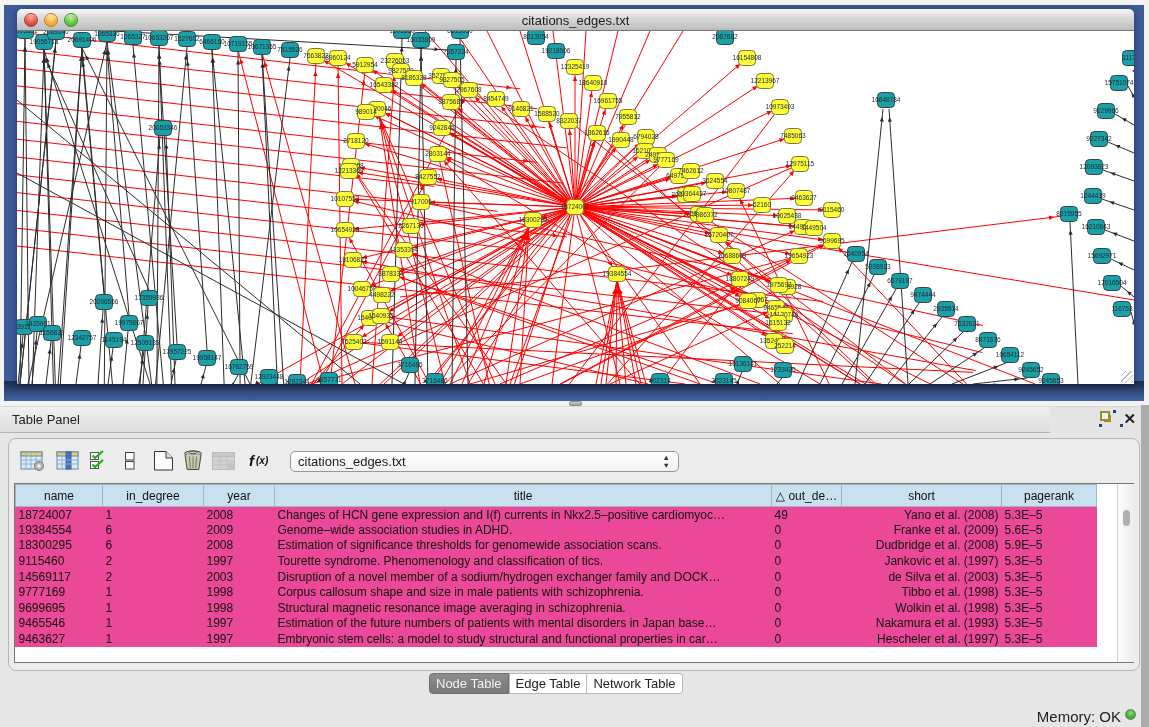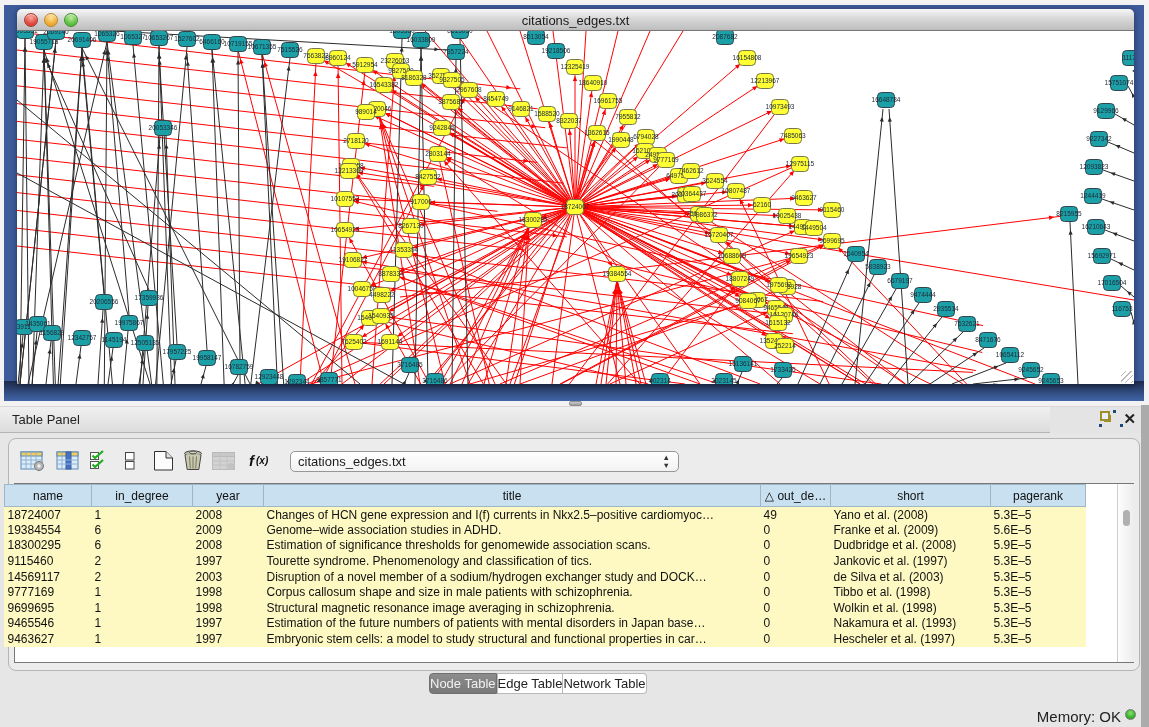--- a/index.html
+++ b/index.html
@@ -20,33 +20,33 @@
 .tp-head .lbl{position:absolute;left:12px;top:5px;font-size:13px;color:#222}
 .tp-body{position:absolute;left:0;top:433px;width:1149px;height:294px;background:#e6e6e6}
 .container{position:absolute;left:8px;top:438px;width:1132px;height:233px;border:1px solid #b5b5b5;border-radius:8px;background:#ececec}
 .floatico{position:absolute;right:38px;top:415px;width:7px;height:7px;border:2px solid #a08f28;background:#e8f0fa}
 .floatico:before{content:"";position:absolute;left:-6px;top:-6px;width:6px;height:6px;border:2px solid #a08f28;background:#e8f0fa}
 .floatico:after{content:"";position:absolute;left:7px;top:-7px;width:3px;height:3px;background:#1d4878;box-shadow:-14px 14px 0 #1d4878,7px 14px 0 #1d4878}
 .closeico{position:absolute;right:13px;top:410px;font-size:15px;font-weight:bold;color:#222}
 .toolbar{position:absolute;left:14px;top:449px;height:26px}
 .combo{position:absolute;left:290px;top:451px;width:389px;height:21px;background:linear-gradient(180deg,#fff,#f2f2f2);border:1px solid #979797;border-radius:5px;font-size:13px;color:#1a1a1a;line-height:19px;padding-left:7px}
 .combo .st{position:absolute;right:8px;top:2px;font-size:7.5px;color:#333;line-height:8px;text-align:center}
-table.tbl{position:absolute;left:4px;top:484px;width:1078px;border-collapse:collapse;table-layout:fixed;font-size:12px;color:#111;background:#fef9c3}
+table.tbl{position:absolute;left:15px;top:484px;width:1078px;border-collapse:collapse;table-layout:fixed;font-size:12px;color:#111;background:#ec4899}
 table.tbl th{background:#c8e0f0;border:1px solid #9fb6c6;font-weight:normal;height:22px;font-size:12px;padding:0}
 table.tbl td{height:15.6px;padding:0 3px;white-space:nowrap;overflow:hidden}
 td.c2,td.c3{}
 table.tbl col.c1{width:87px} table.tbl col.c2{width:101px} table.tbl col.c3{width:71px}
 table.tbl col.c4{width:497px} table.tbl col.c5{width:70px} table.tbl col.c6{width:160px}
 table.tbl col.c7{width:95px}
-td.c6{text-align:left}
+td.c6{text-align:right}
 .tblwrap{position:absolute;left:14px;top:483px;width:1120px;height:180px;background:#fff;border:1px solid #777}
 .vscroll{position:absolute;left:1117px;top:484px;width:17px;height:178px;background:linear-gradient(90deg,#fdfdfd,#ececec);border-left:1px solid #cfcfcf}
 .thumb{position:absolute;left:5px;top:26px;width:7px;height:16px;border-radius:4px;background:#b0b0b0}
 .tabs{position:absolute;left:429px;top:673px;height:21px;display:flex;font-size:13px}
-.tab{border:1px solid #b9b9b9;background:#fff;color:#222;padding:2px 0;line-height:16px}
+.tab{border:1px solid #b9b9b9;background:#fff;color:#222;padding:2px 6px;line-height:16px}
 .tab.sel{background:linear-gradient(180deg,#8d8d8d,#787878);color:#f2f2f2;border-color:#6f6f6f;border-radius:4px 0 0 4px}
 .tab.last{border-radius:0 4px 4px 0;border-left:none}
 .mem{position:absolute;right:28px;top:708px;font-size:15px;color:#222}
 .memdot{position:absolute;right:13px;top:709px;width:11px;height:11px;border-radius:50%;background:radial-gradient(circle at 50% 35%,#8ae06e,#35b52c 60%,#2da024);border:1px solid #777}
 .rightstrip{position:absolute;right:0px;top:405px;width:8px;height:322px;background:#ababab}
 svg text{font-family:"Liberation Sans",sans-serif}
 </style></head><body>
 <div class="desktop"></div>
 <div class="bluearea"></div>
 <div class="blueband"></div>
@@ -972,21 +972,21 @@
         <td class="c3">1997</td>
         <td class="c4">Tourette syndrome. Phenomenology and classification of tics.</td>
         <td class="c5">0</td>
         <td class="c6">Jankovic et al. (1997)</td>
         <td class="c7">5.3E–5</td>
       </tr>
       <tr>
         <td class="c1">14569117</td>
         <td class="c2">2</td>
         <td class="c3">2003</td>
-        <td class="c4">Disruption of a novel member of a sodium/hydrogen exchanger study and DOCK…</td>
+        <td class="c4">Disruption of a novel member of a sodium/hydrogen exchanger family and DOCK…</td>
         <td class="c5">0</td>
         <td class="c6">de Silva et al. (2003)</td>
         <td class="c7">5.3E–5</td>
       </tr>
       <tr>
         <td class="c1">9777169</td>
         <td class="c2">1</td>
         <td class="c3">1998</td>
         <td class="c4">Corpus callosum shape and size in male patients with schizophrenia.</td>
         <td class="c5">0</td>

